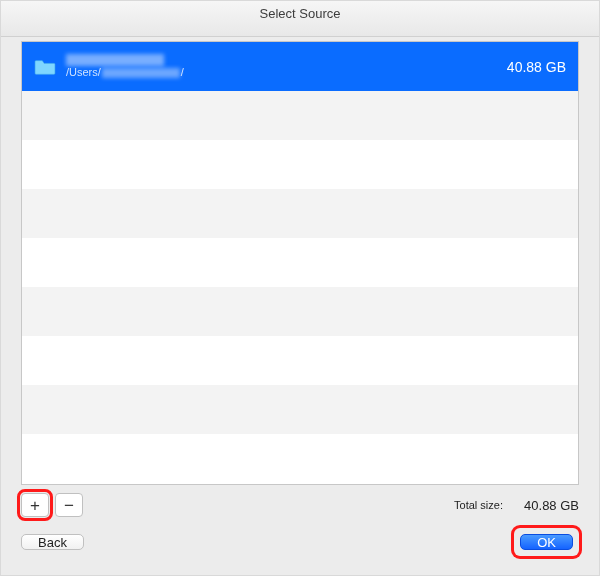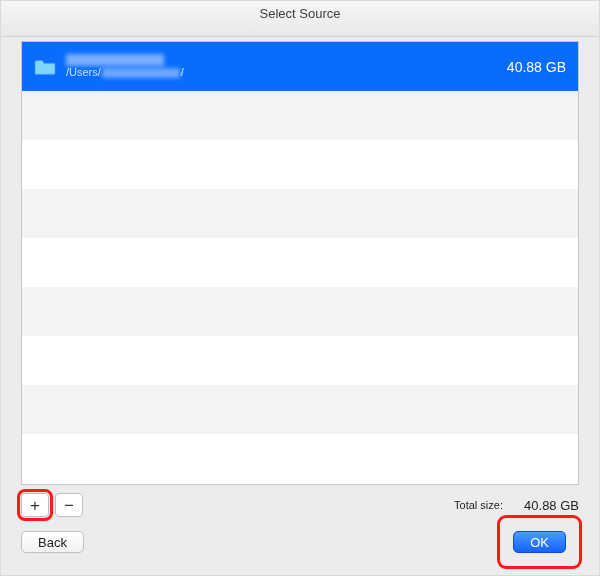--- a/index.html
+++ b/index.html
@@ -97,21 +97,21 @@
     .total-value { margin-left: 12px; font-size: 13px; color: #222; min-width: 64px; text-align: right; }
     .button-row {
       position: absolute;
       left: 20px; right: 20px;
       bottom: 20px;
       height: 26px;
       display: flex;
       align-items: center;
     }
     .push-btn {
-      height: 22px;
+      height: 16px;
       padding: 0 16px;
       border-radius: 5px;
       border: 1px solid #c0c0c0;
       background: linear-gradient(#ffffff, #f1f1f1);
       font-size: 13px;
       color: #222;
       cursor: pointer;
     }
     .push-btn.primary {
       background: linear-gradient(#4a9bff, #1463ff);
@@ -120,21 +120,21 @@
       min-width: 52px;
     }
     .spacer { flex: 1; }
     .highlight-red {
       outline: 3px solid #ff1a1a;
       outline-offset: 1px;
     }
     .ok-highlight {
       box-shadow: 0 0 0 3px #ff1a1a;
       border-radius: 6px;
-      padding: 13px;
+      padding: 6px;
     }
   </style>
 </head>
 <body>
 
 <div class="titlebar">Select Source</div>
 
 <div class="list-container">
   <div class="row selected">
     <span class="folder-icon">

